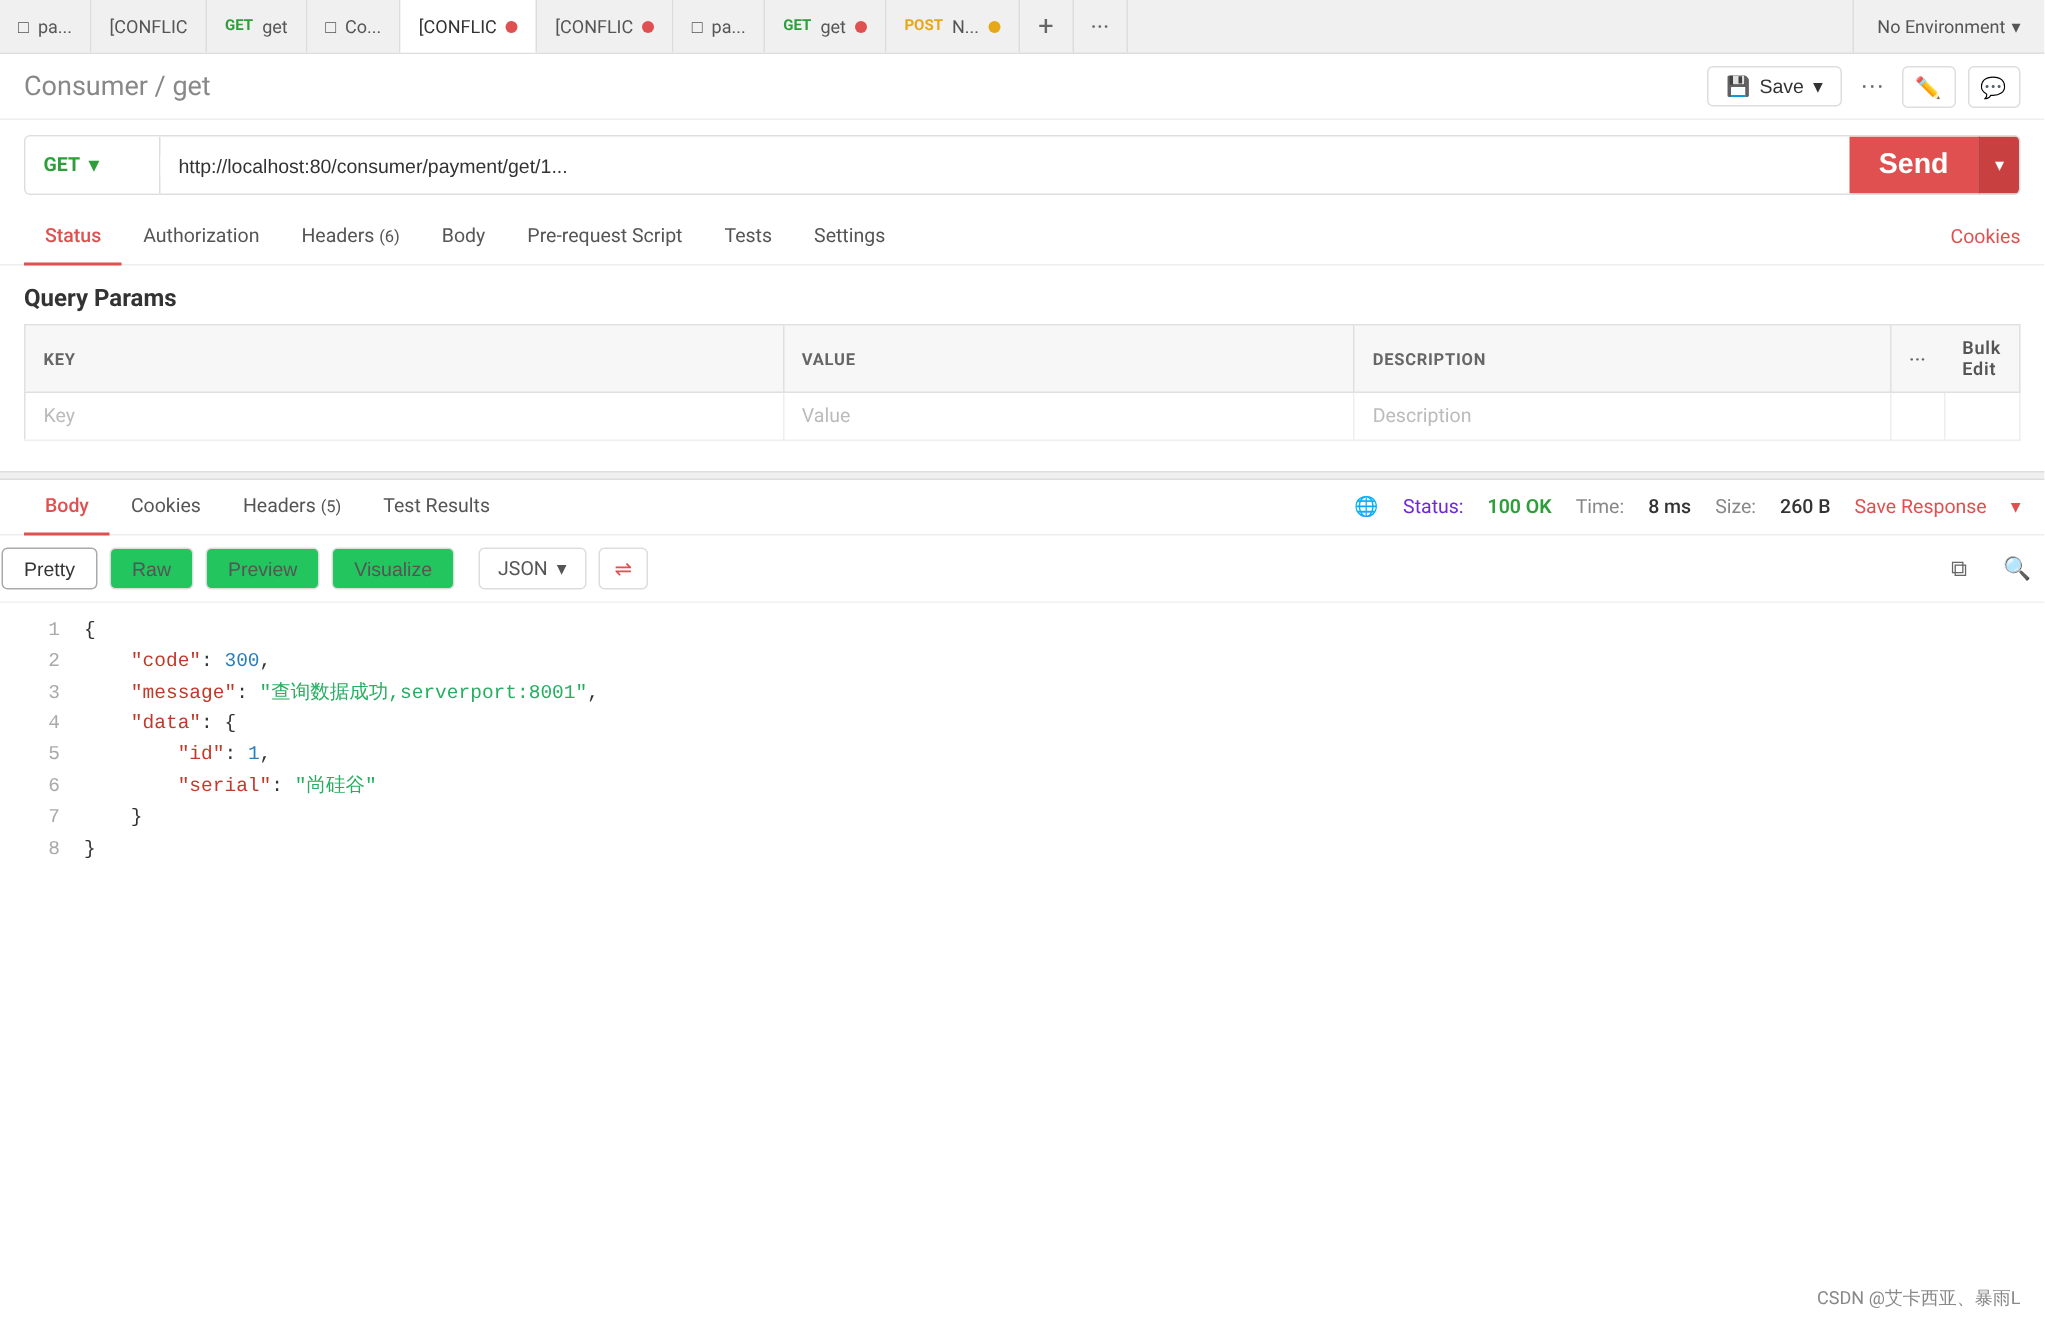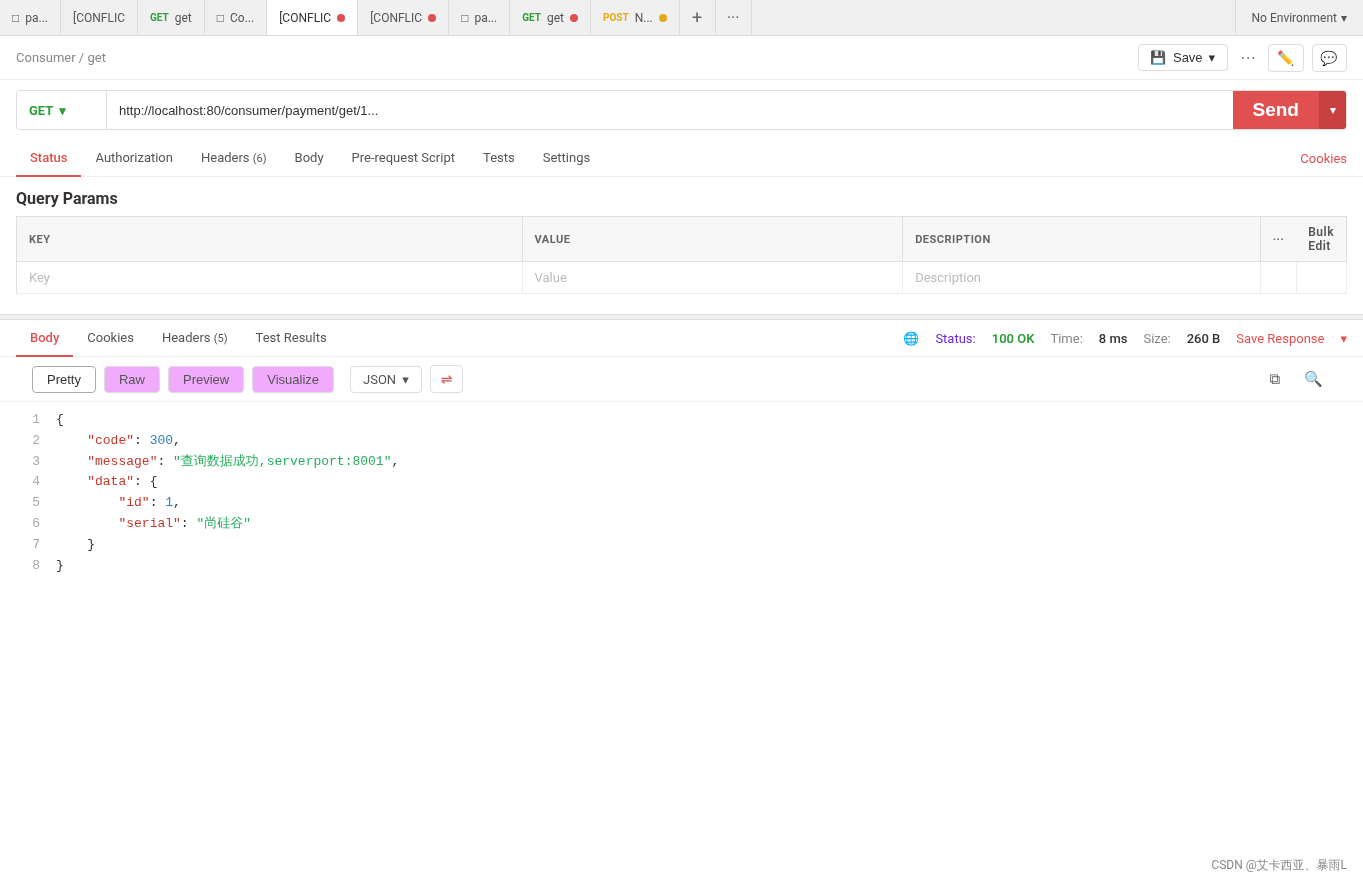--- a/index.html
+++ b/index.html
@@ -67,21 +67,21 @@
     
     .header-bar {
       display: flex;
       align-items: center;
       padding: 8px 16px;
       border-bottom: 1px solid #eee;
       background: #fff;
       height: 44px;
     }
     .breadcrumb {
-      font-size: 13px;
+      font-size: 18px;
       color: #555;
       flex: 1;
     }
     .breadcrumb span { color: #888; }
     .header-actions {
       display: flex;
       align-items: center;
       gap: 8px;
     }
     .btn-save {
@@ -296,30 +296,29 @@
       gap: 16px;
       font-size: 13px;
     }
     .status-ok { color: #2d9e3a; font-weight: 600; }
     .status-val { color: #333; font-weight: 500; }
     .save-resp-btn { color: #e05050; cursor: pointer; }
 
     
     .response-toolbar {
       display: flex;
-      align-items: center;
-      padding: 8px 32px;
+      padding: 8px 1px;
       gap: 8px;
       border-bottom: 1px solid #f0f0f0;
     }
     .view-btn {
       padding: 5px 14px;
       border: 1px solid #ddd;
       border-radius: 4px;
-      background: #f0abfc;
+      background: #22c55e;
       font-size: 13px;
       cursor: pointer;
       color: #555;
     }
     .view-btn.active {
       background: #fff;
       border-color: #aaa;
       color: #333;
       font-weight: 500;
     }

